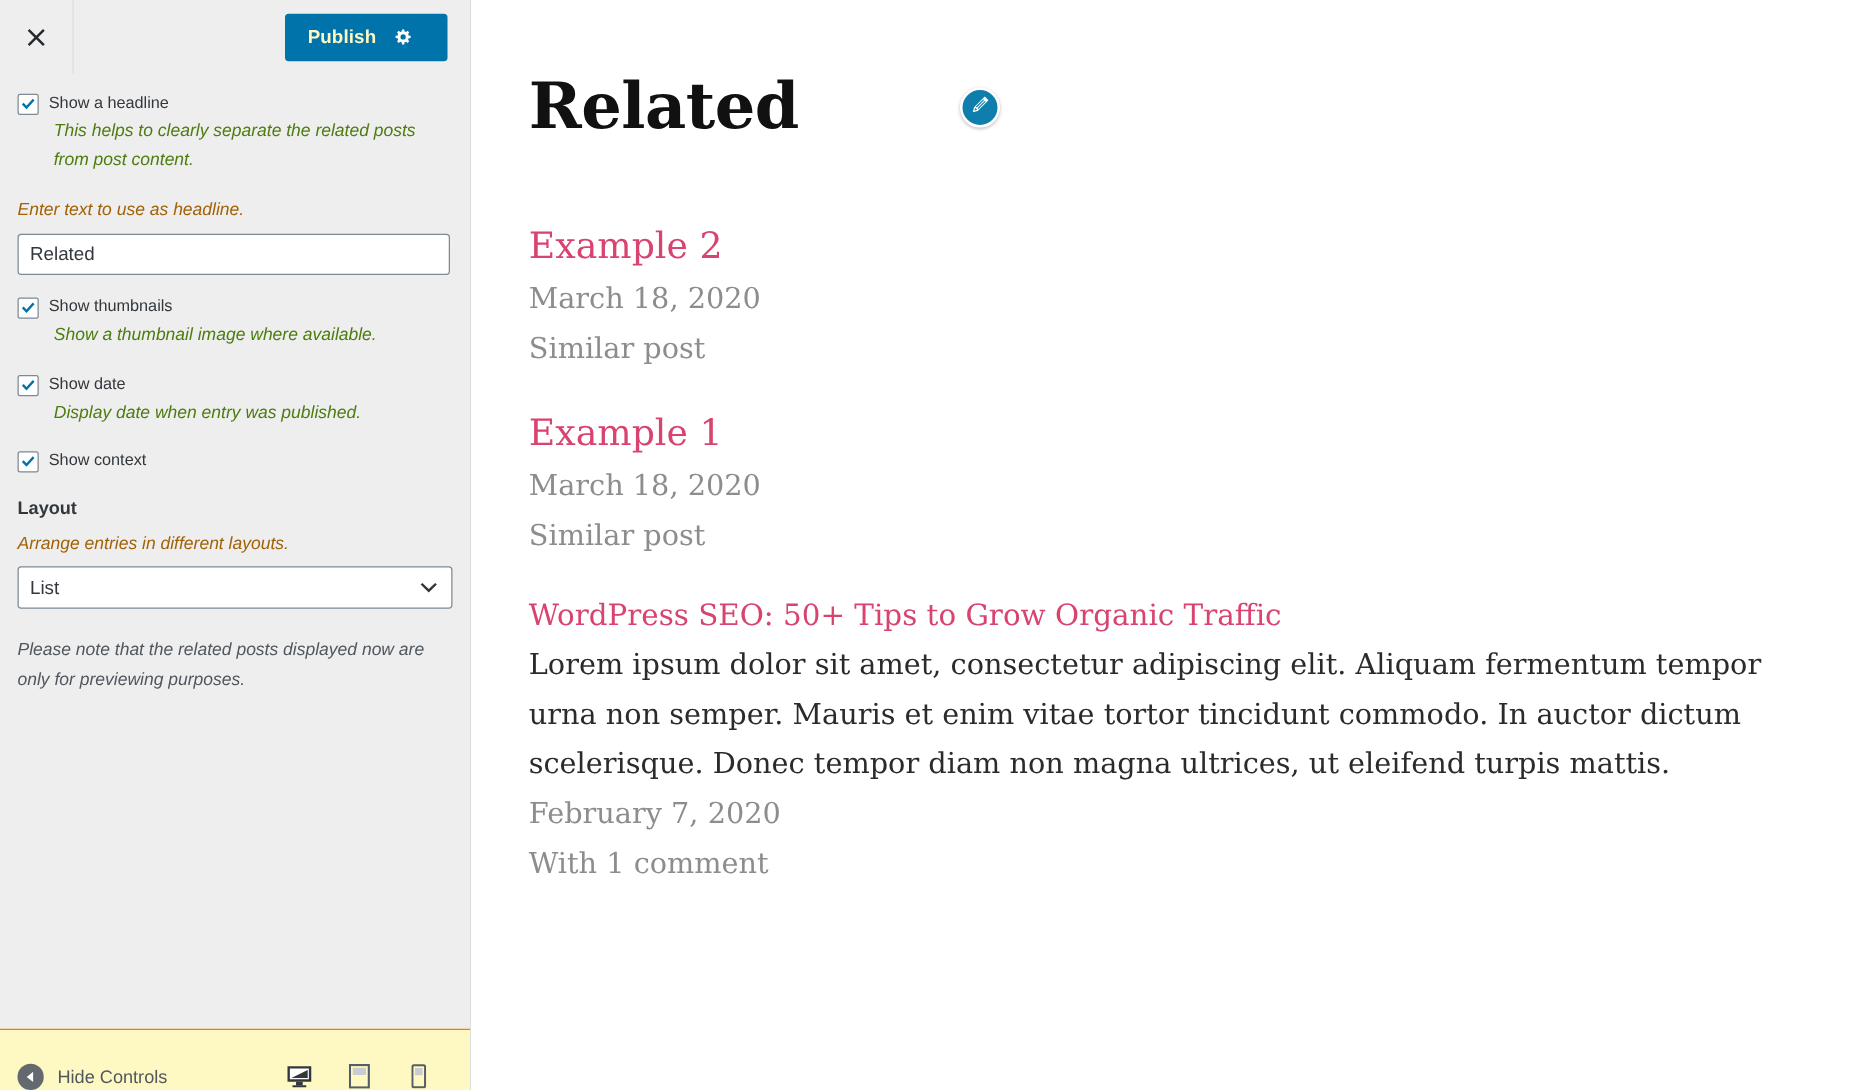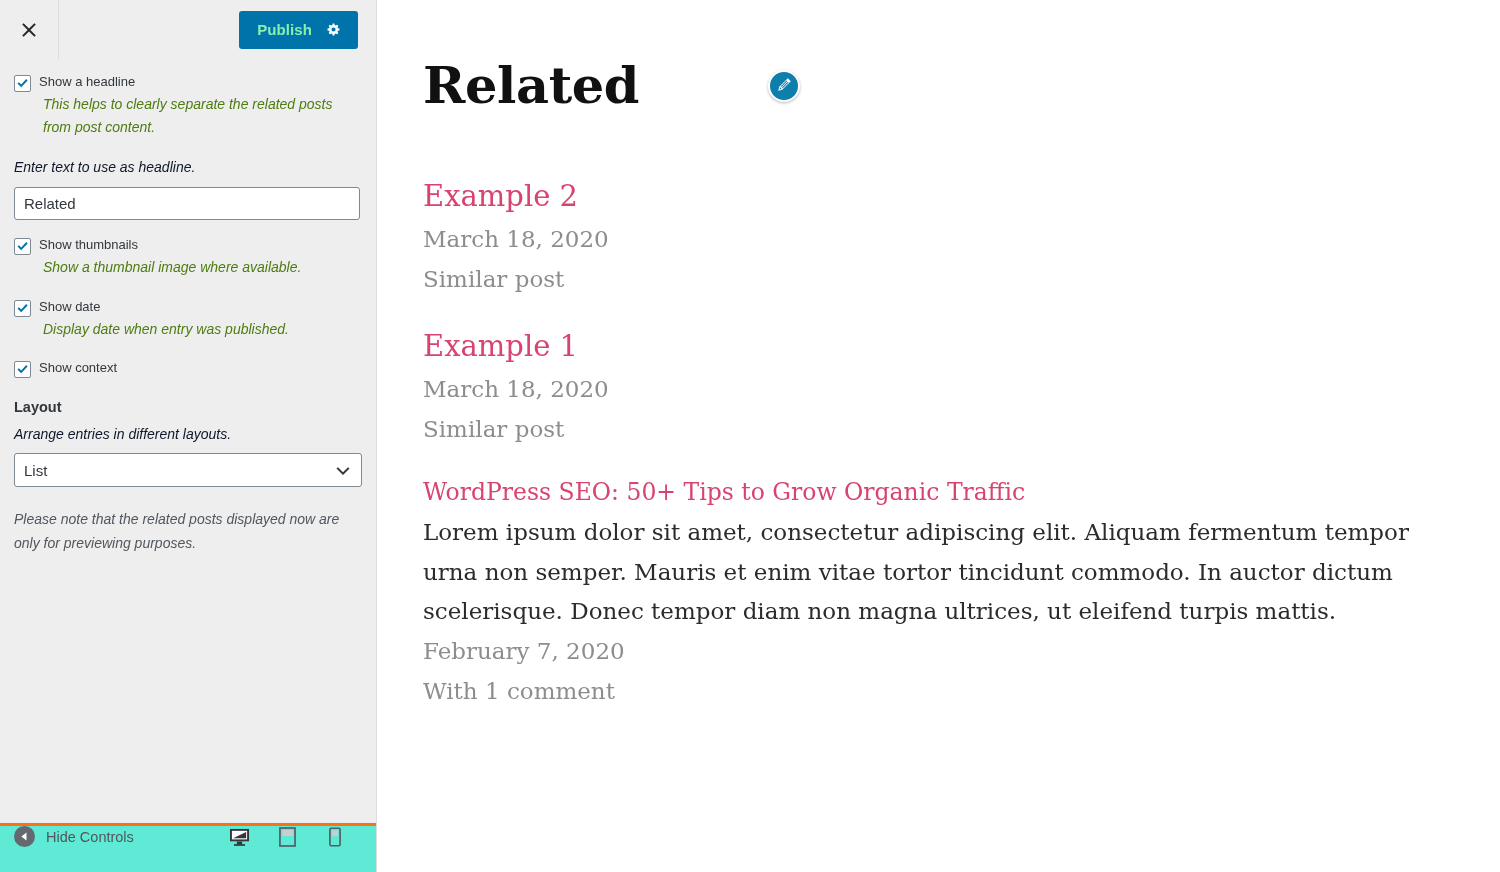--- a/index.html
+++ b/index.html
@@ -54,25 +54,25 @@
     border-right: 1px solid #dddddd;
     background: #eeeeee;
   }
   .close-btn svg { display: block; }
   .topbar-spacer { flex: 1 1 auto; height: 59px; }
   .publish-btn {
     display: flex;
     align-items: center;
     gap: 14px;
     background: #0073aa;
-    color: #86efac;
+    color: #fef9c3;
     border: none;
     border-radius: 3px;
     height: 38px;
-    padding: 0 17px 0 18px;
+    padding: 0 28px 0 18px;
     font-size: 15px;
     font-weight: 600;
     font-family: "Liberation Sans", sans-serif;
     cursor: pointer;
     margin-right: 18px;
     letter-spacing: 0.1px;
   }
   .publish-btn .gear { display: flex; align-items: center; }
 
   
@@ -162,21 +162,21 @@
     font-style: italic;
     color: #4d7c0f;
     line-height: 1.62;
     margin: 1px 0 0 29px;
     max-width: 330px;
   }
 
   .field-desc {
     font-size: 14px;
     font-style: italic;
-    color: #0f172a;
+    color: #a16207;
     line-height: 1.55;
     margin-bottom: 8px;
   }
   .text-input {
     width: 346px;
     height: 33px;
     border: 1px solid #7e8993;
     border-radius: 3px;
     background: #fff;
     font-size: 15px;
@@ -223,24 +223,24 @@
     color: #50575e;
     line-height: 1.72;
     max-width: 340px;
     margin-top: 14px;
   }
 
   
   .sb-footer {
     flex: 0 0 49px;
     height: 49px;
-    background: #5eead4;
-    border-top: 3px solid #f97316;
-    display: flex;
-    align-items: flex-start;
+    background: #fef9c3;
+    border-top: 1px solid #f97316;
+    display: flex;
+    align-items: flex-end;
     padding: 0 14px 0 14px;
     position: relative;
   }
   .hide-controls {
     display: flex;
     align-items: center;
     gap: 11px;
     cursor: pointer;
   }
   .hc-circle {

